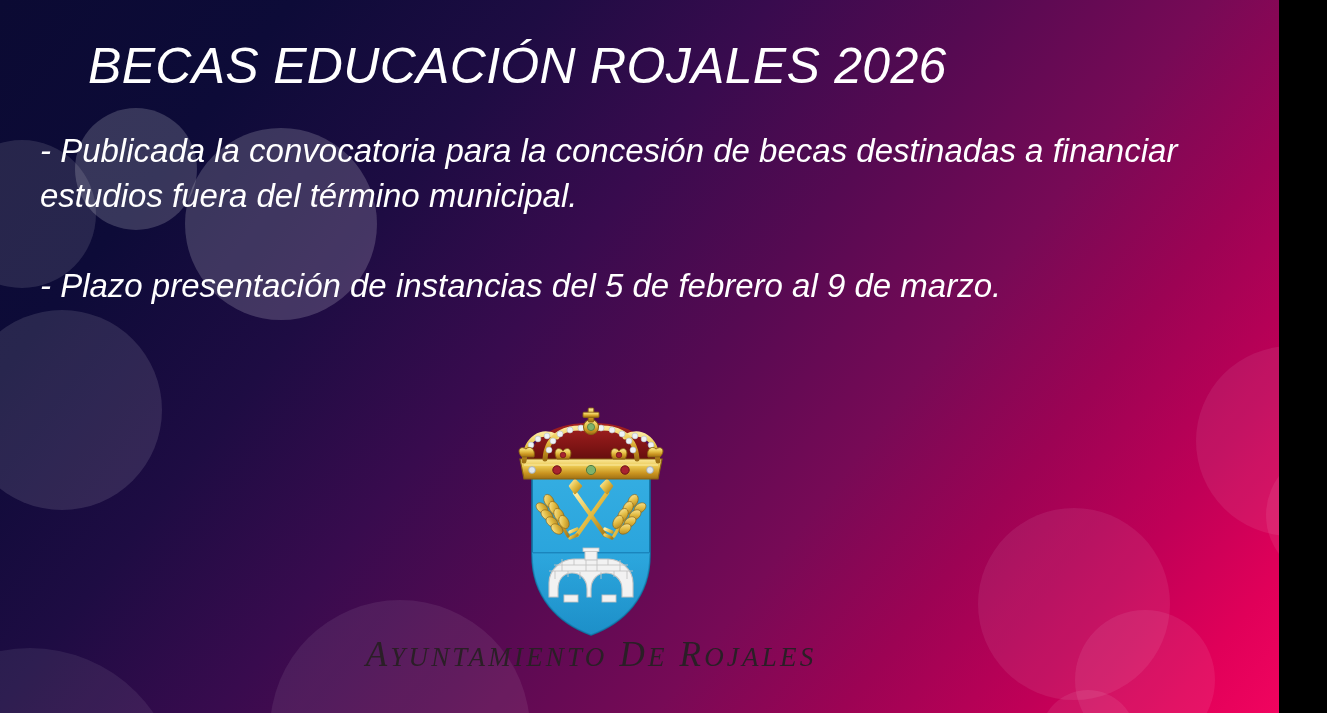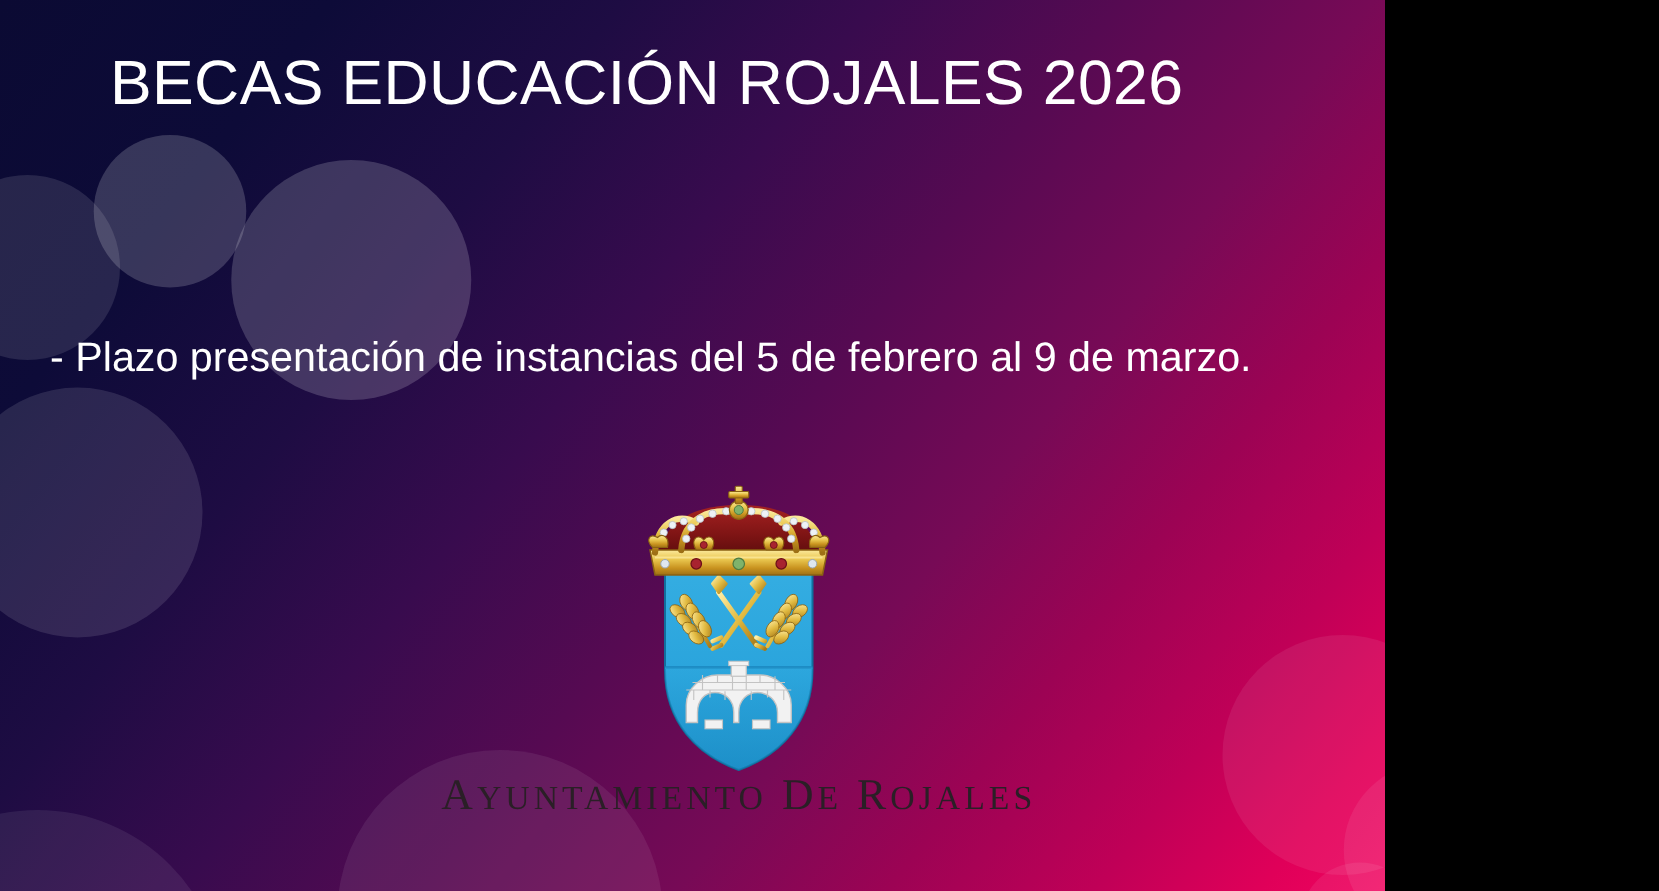--- a/index.html
+++ b/index.html
@@ -3,36 +3,37 @@
 <meta charset="utf-8">
 <title>Becas Educación Rojales 2026</title>
 <style>
   html, body {
     margin: 0;
     padding: 0;
     background: #000;
   }
   #slide {
     position: relative;
-    width: 1108px;
+    width: 1279px;
     height: 713px;
     overflow: hidden;
     font-family: "Liberation Sans", sans-serif;
     background:
       linear-gradient(128deg,
         #0b0a33 0%,
         #0d0b38 16%,
         #1e0c43 30%,
         #380b4e 42%,
         #560a52 54%,
         #770a56 66%,
         #9c0354 76%,
         #c00057 86%,
         #e00059 94%,
         #f1045f 100%);
+    font-style: italic;
   }
 
   
   .bokeh {
     position: absolute;
     border-radius: 50%;
     pointer-events: none;
   }
   .bk-light { background: rgba(255,255,255,0.115); }
   .bk-lighter { background: rgba(255,255,255,0.175); }
@@ -57,21 +58,21 @@
     font-size: 33px;
     line-height: 1.37;
   }
   #para1 { top: 128px; }
   #para2 { top: 263px; }
 
   
   #logo {
     position: absolute;
     left: 296px;
-    top: 388px;
+    top: 407px;
     width: 590px;
     height: 285px;
   }
   #crest {
     position: absolute;
     left: 50%;
     top: 0;
     transform: translateX(-50%);
     width: 178px;
     height: 236px;
@@ -106,20 +107,21 @@
 
   <div class="bokeh bk-faint" style="left:1196px; top:346px;  width:190px; height:190px;"></div>
   <div class="bokeh bk-faint" style="left:1266px; top:450px;  width:130px; height:130px;"></div>
   <div class="bokeh bk-faint" style="left:978px;  top:508px;  width:192px; height:192px;"></div>
   <div class="bokeh bk-faint" style="left:1075px; top:610px;  width:140px; height:140px;"></div>
   <div class="bokeh bk-faint" style="left:1288px; top:618px;  width:120px; height:120px;"></div>
   <div class="bokeh bk-faint" style="left:1040px; top:690px;  width:96px;  height:96px;"></div>
 
   <div id="title">BECAS EDUCACIÓN ROJALES 2026</div>
 
+  <div class="body-line" id="para1">- Publicada la convocatoria para la concesión de becas destinadas a financiar estudios fuera del término municipal.</div>
 
   <div class="body-line" id="para2">- Plazo presentación de instancias del 5 de febrero al 9 de marzo.</div>
 
   <div id="logo">
 
     <svg id="crest" viewBox="0 0 178 236">
       <defs>
         <linearGradient id="gGold" x1="0" y1="0" x2="0" y2="1">
           <stop offset="0%" stop-color="#fbe89a"></stop>
           <stop offset="38%" stop-color="#e9c64e"></stop>

